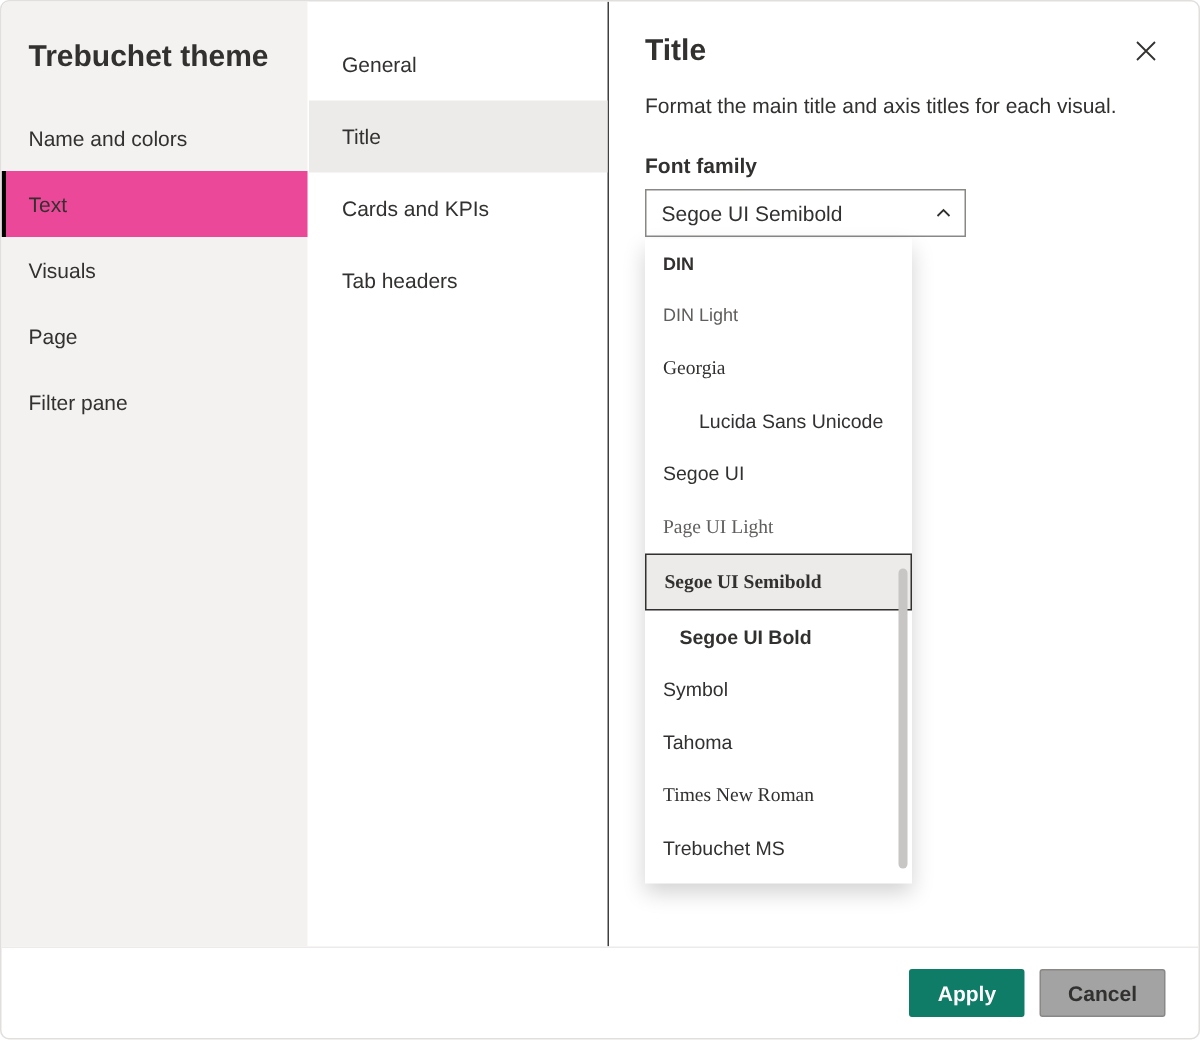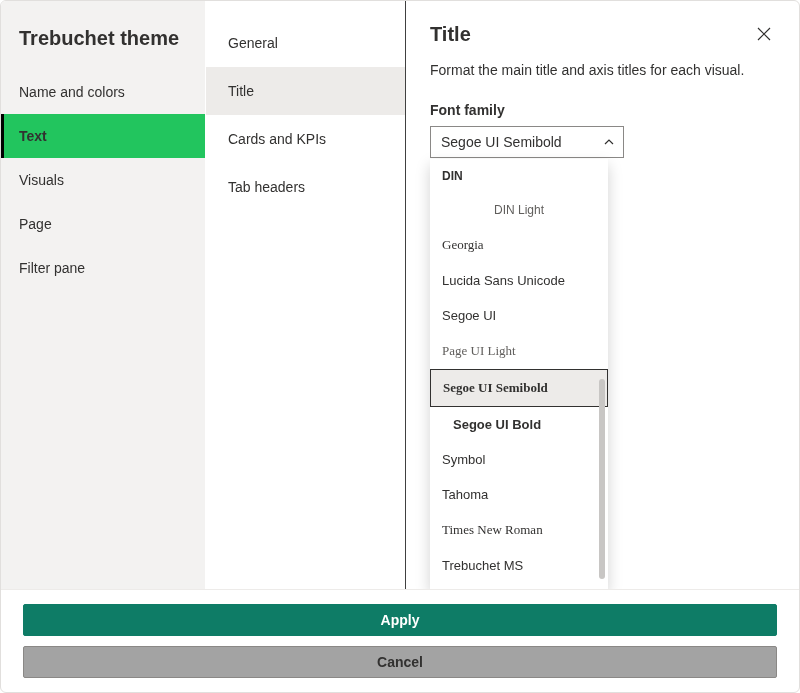--- a/index.html
+++ b/index.html
@@ -27,22 +27,22 @@
       font-size: 20px;
       font-weight: 600;
       padding: 8px 18px 20px 18px;
     }
     .left-item {
       padding: 14px 18px;
       cursor: pointer;
       position: relative;
     }
     .left-item.active {
-      background: #22c55e;
-      font-weight: 700;
+      background: #ec4899;
+      font-weight: 400;
     }
     .left-item.active::before {
       content: "";
       position: absolute;
       left: 0; top: 0; bottom: 0;
       width: 3px;
       background: #000;
     }
     .mid-nav {
       width: 200px;
@@ -63,21 +63,21 @@
     }
     .content-header {
       display: flex;
       justify-content: space-between;
       align-items: flex-start;
     }
     .content-header h2 { font-size: 20px; font-weight: 600; }
     .close { cursor: pointer; padding: 4px; line-height: 0; }
     .desc { margin: 16px 0 24px; color: #323130; }
     .field-label { font-weight: 600; margin-bottom: 8px; }
-    .select-wrap { position: relative; width: 194px; }
+    .select-wrap { position: relative; width: 214px; }
     .select-box {
       border: 1px solid #8a8886;
       height: 32px;
       display: flex;
       align-items: center;
       justify-content: space-between;
       padding: 0 8px 0 10px;
       cursor: pointer;
       background: #fff;
     }
@@ -108,37 +108,36 @@
       width: 6px; height: 200px;
       background: #c8c6c4;
       border-radius: 3px;
     }
     .footer {
       border-top: 1px solid #edebe9;
       padding: 14px 22px;
       display: flex;
       justify-content: flex-end;
       gap: 10px;
-      flex-direction: column;
     }
     .btn {
       height: 32px;
       padding: 0 18px;
       font-size: 14px;
       border-radius: 2px;
       cursor: pointer;
       font-weight: 600;
     }
     .btn-primary { background: #0e7c66; color: #fff; border: 1px solid #0e7c66; }
     .btn-secondary { background: #a3a3a3; color: #323130; border: 1px solid #8a8886; }
     
     .f-din { font-family: "DIN", Arial, sans-serif; font-weight: 600; font-size: 12px; }
-    .f-din-light { font-family: "DIN", Arial, sans-serif; font-weight: 300; font-size: 12px; color: #605e5c; text-align: center; }
+    .f-din-light { font-family: "DIN", Arial, sans-serif; font-weight: 300; font-size: 12px; color: #605e5c; }
     .f-georgia { font-family: Georgia, serif; }
-    .f-lucida { font-family: "Lucida Sans Unicode", sans-serif; }
+    .f-lucida { font-family: "Lucida Sans Unicode", sans-serif; margin-left: 24px; }
     .f-segoe { font-family: "Segoe UI", sans-serif; }
     .f-segoe-light { font-family: "Segoe UI Light", "Segoe UI"; font-weight: 300; color: #605e5c; }
     .f-segoe-bold { font-family: "Segoe UI", sans-serif; font-weight: 700; padding-left: 23px; }
     .f-symbol { font-family: "Segoe UI", sans-serif; }
     .f-tahoma { font-family: Tahoma, sans-serif; }
     .f-times { font-family: "Times New Roman", serif; }
     .f-trebuchet { font-family: "Trebuchet MS", sans-serif; }
     .f-verdana { font-family: Verdana, sans-serif; }
   </style>
 </head>

